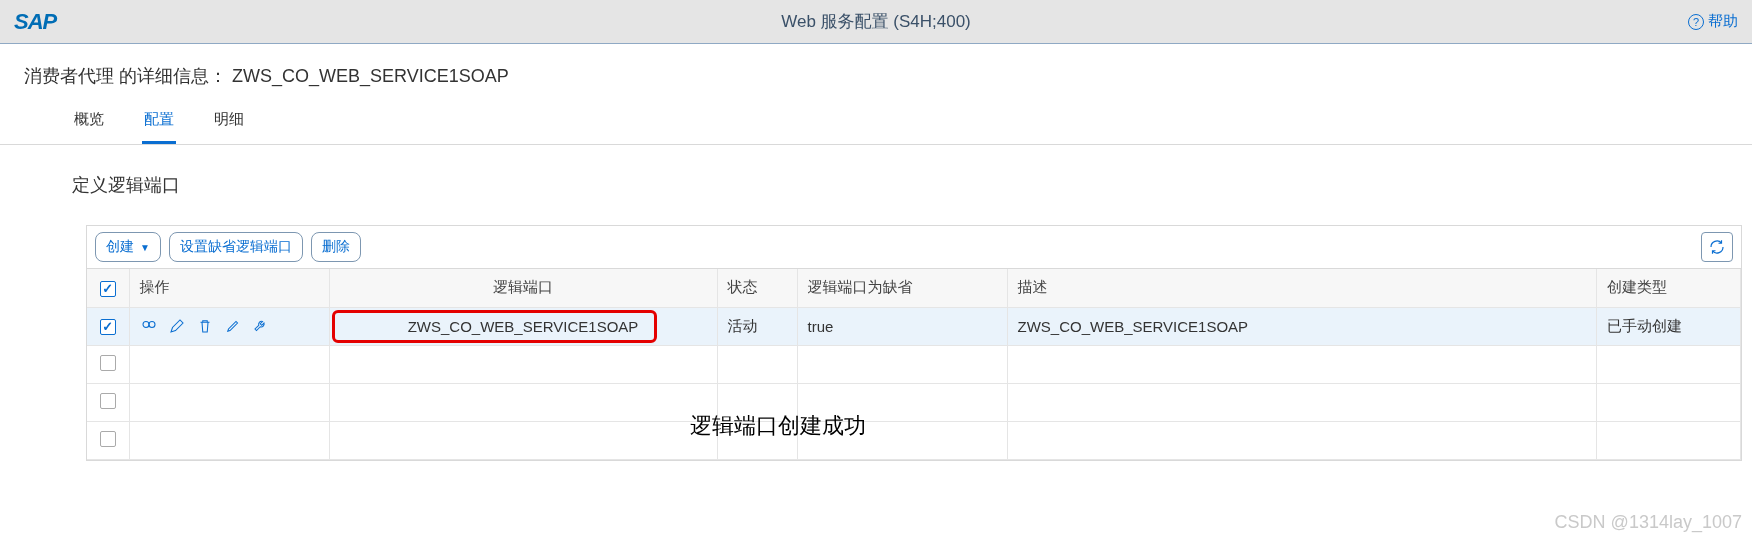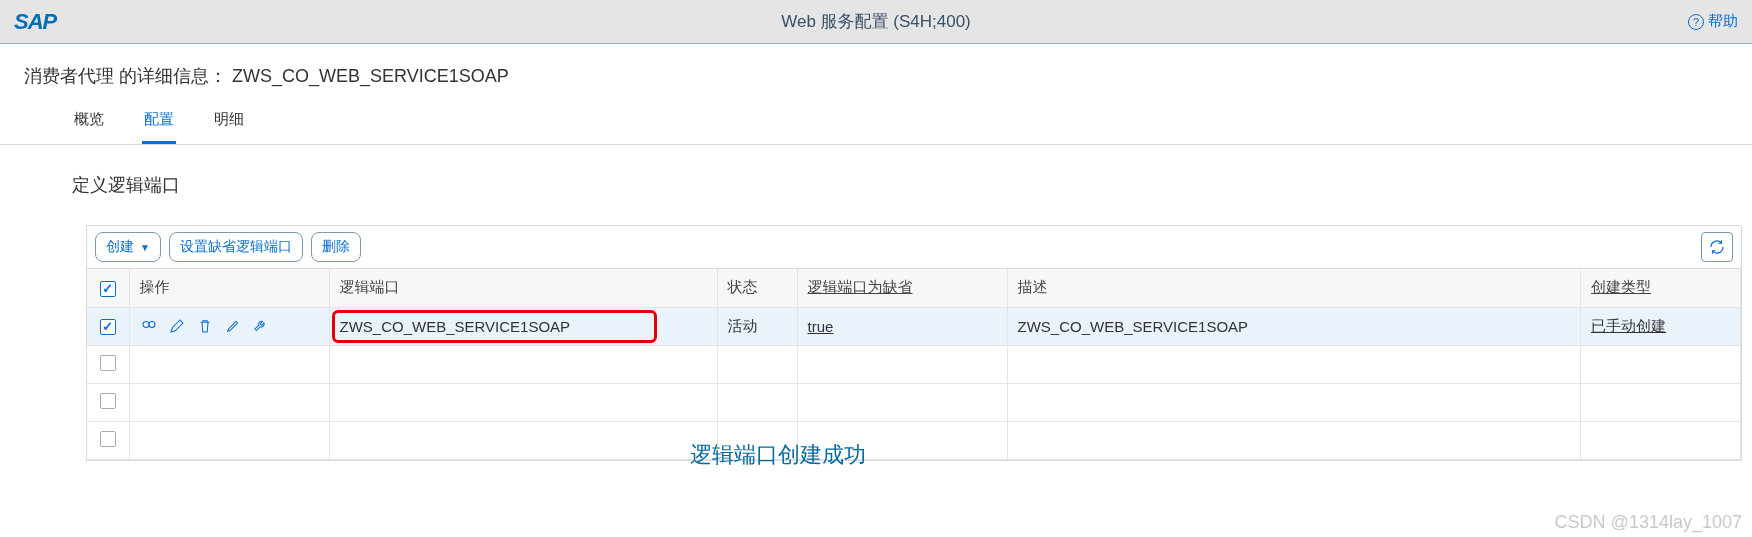--- a/index.html
+++ b/index.html
@@ -29,37 +29,37 @@
     .chevron-down { margin-left: 6px; font-size: 10px; }
     .refresh-btn { margin-left: auto; width: 32px; height: 30px; display: inline-flex; align-items: center; justify-content: center; border: 1px solid #7d97b1; border-radius: 4px; color: #0a6ed1; cursor: pointer; background: #fff; }
     .refresh-btn svg { width: 18px; height: 18px; }
     
     .table-wrap { margin-left: 14px; border: 1px solid #d9d9d9; border-top: 1px solid #d9d9d9; }
     table { width: 100%; border-collapse: collapse; }
     th, td { text-align: left; padding: 8px 10px; border-right: 1px solid #e5e5e5; border-bottom: 1px solid #e5e5e5; font-weight: normal; font-size: 15px; vertical-align: middle; height: 38px; }
     th { background: #f7f7f7; color: #444; }
     .col-check { width: 42px; text-align: center; }
     .col-actions { width: 200px; }
-    .col-port { width: 388px; }
+    .col-port { width: 388px; text-align: center; }
     .col-status { width: 80px; margin-left: 17px; }
-    .col-default { width: 210px; text-decoration: underline; }
-    .col-ctype { width: 160px; text-decoration: underline; }
+    .col-default { width: 210px; }
+    .col-ctype { width: 144px; }
     
     .checkbox { width: 16px; height: 16px; border: 1.5px solid #0a6ed1; border-radius: 2px; display: inline-flex; align-items: center; justify-content: center; cursor: pointer; background: #fff; }
     .checkbox.checked::after { content: "✓"; color: #0a6ed1; font-size: 13px; font-weight: bold; }
     .checkbox.empty { border-color: #aaa; }
     
     .row-actions { display: flex; gap: 10px; align-items: center; }
     .action-icon { width: 18px; height: 18px; color: #0a6ed1; cursor: pointer; display: inline-flex; align-items: center; justify-content: center; }
     .action-icon svg { width: 18px; height: 18px; stroke: #0a6ed1; fill: none; stroke-width: 1.4; }
     
     .highlighted-cell { position: relative; }
     .red-box { position: absolute; top: 2px; left: 2px; right: 60px; bottom: 2px; border: 3px solid #e40000; border-radius: 6px; pointer-events: none; }
     
-    .annotation { position: absolute; color: #0369a1; font-size: 22px; font-weight: 400; left: 690px; top: 440px; pointer-events: none; }
+    .annotation { position: absolute; color: #000000; font-size: 22px; font-weight: 400; left: 690px; top: 411px; pointer-events: none; }
     .watermark { position: fixed; right: 10px; bottom: 4px; color: #c9c9c9; font-size: 18px; pointer-events: none; }
     
     tr.sel td { background: #eaf3fb; }
   </style>
 </head>
 <body>
 
 <div class="header-bar">
   <span class="sap-logo">SAP</span>
   <span class="page-title-center">Web 服务配置 (S4H;400)</span>

